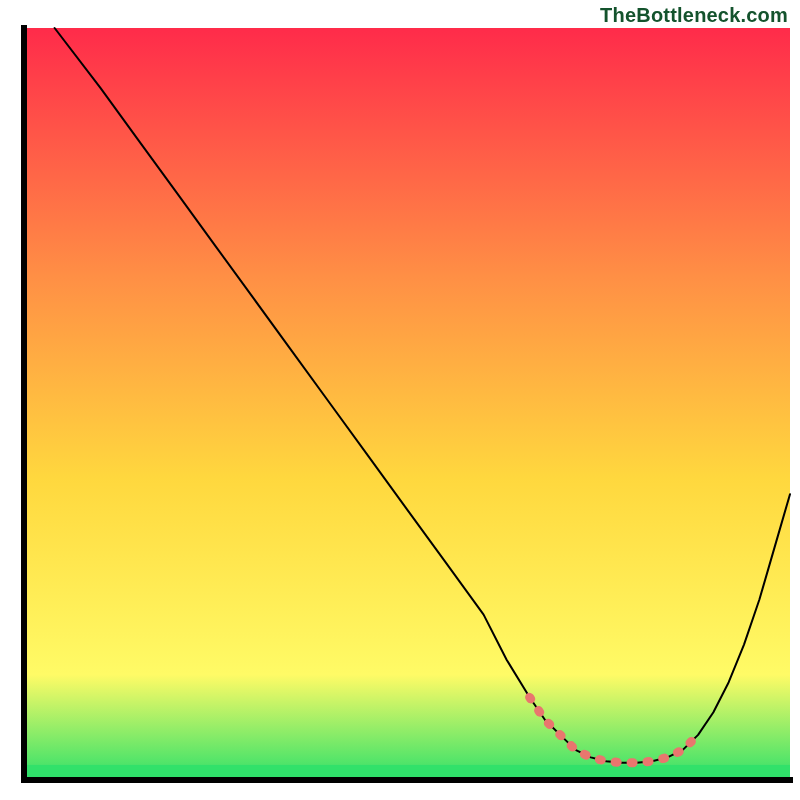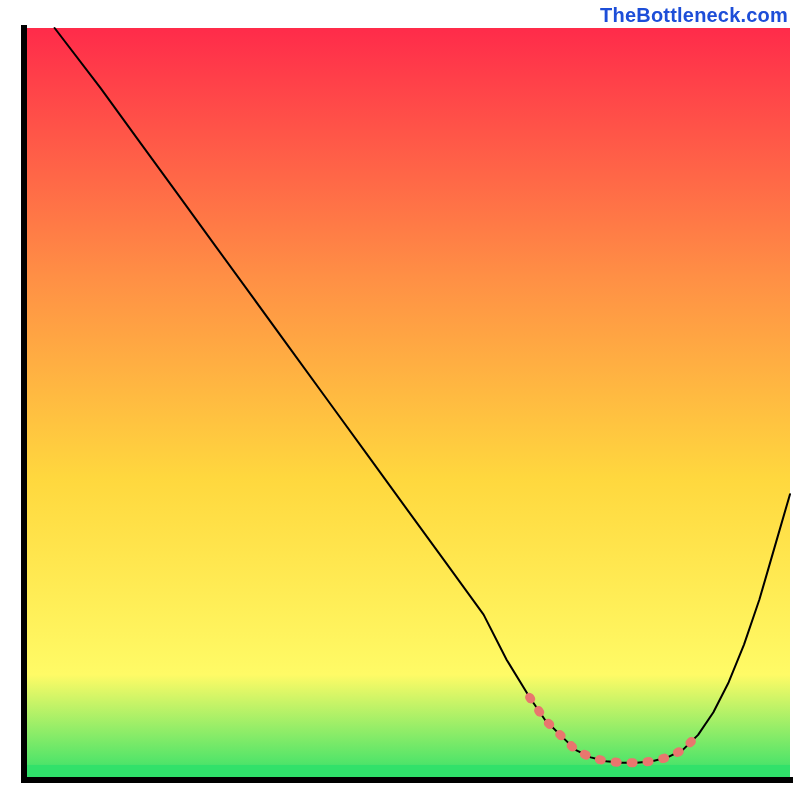--- a/index.html
+++ b/index.html
@@ -15,21 +15,21 @@
     position: relative;
     width: 800px;
     height: 800px;
   }
   .watermark {
     position: absolute;
     top: 4px;
     right: 12px;
     font-size: 20px;
     font-weight: bold;
-    color: #1d4ed8;
+    color: #14532d;
     letter-spacing: 0.2px;
     user-select: none;
   }
   svg {
     position: absolute;
     left: 0;
     top: 0;
   }
 </style>
 </head>

